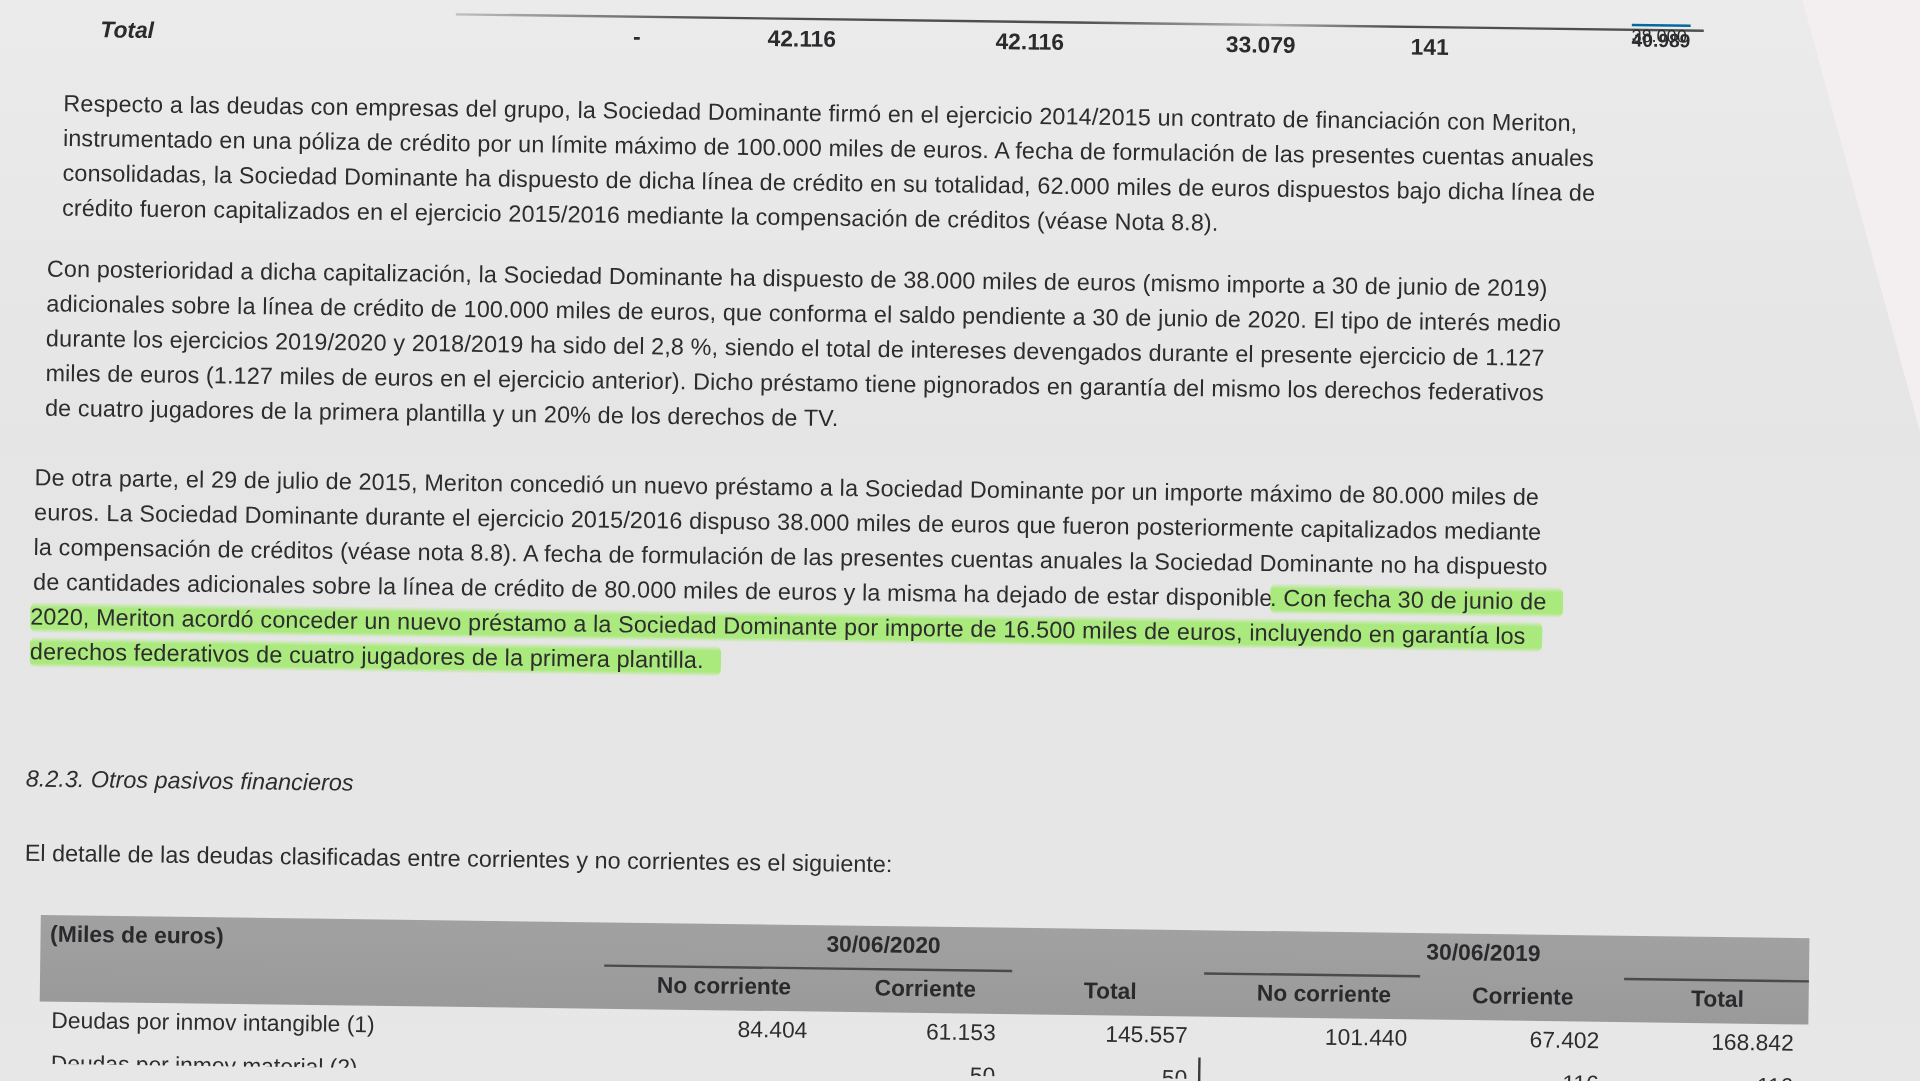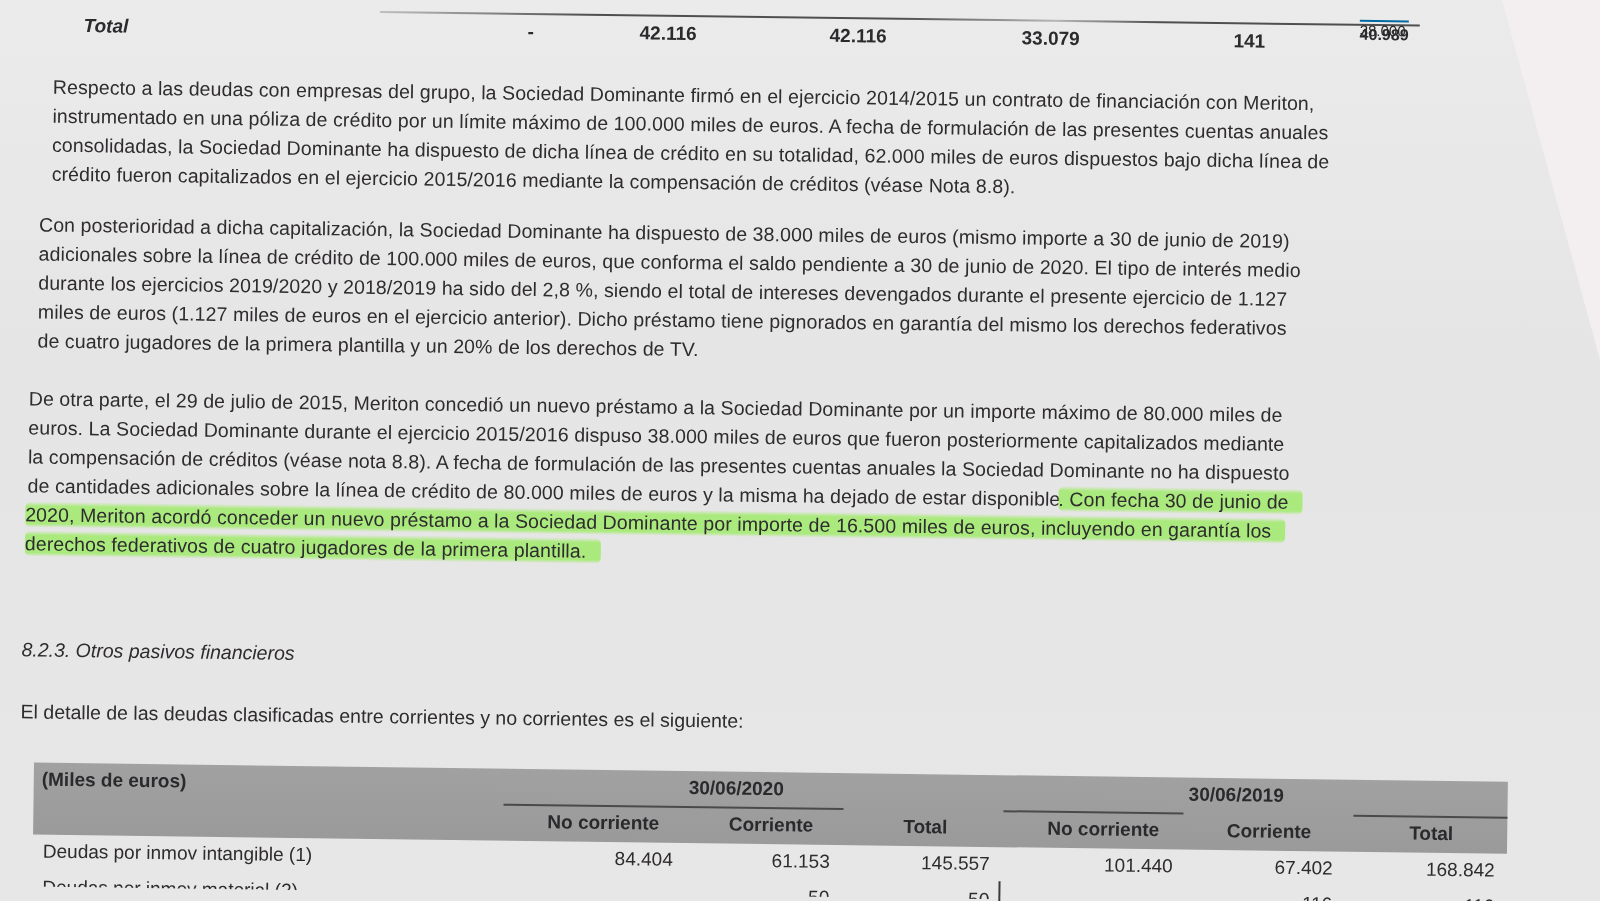--- a/index.html
+++ b/index.html
@@ -50,21 +50,21 @@
       width: 1500px; height: 30px;
       font-weight: bold;
       font-size: 19px;
     }
     .total-row span { position: absolute; top: 0; }
     .total-label { left: 84px; font-style: italic; }
     .total-dash { left: 528px; }
     .total-c1 { left: 640px; }
     .total-c2 { left: 830px; }
     .total-c3 { left: 1022px; }
-    .total-c4 { left: 1234px; }
+    .total-c4 { left: 1176px; }
     .total-stack {
       position: absolute;
       left: 1360px; top: -12px;
       width: 70px;
       text-align: right;
       font-size: 16px;
       font-weight: bold;
       line-height: 22px;
     }
     .total-stack .upper { display: block; font-weight: normal; font-size: 15px; }

